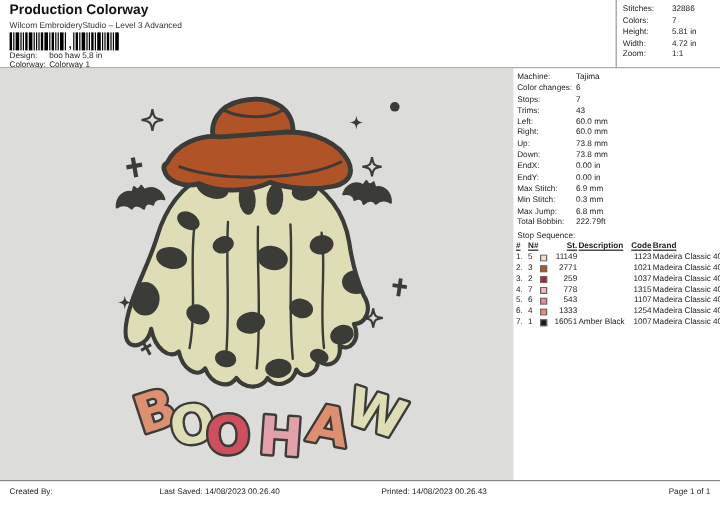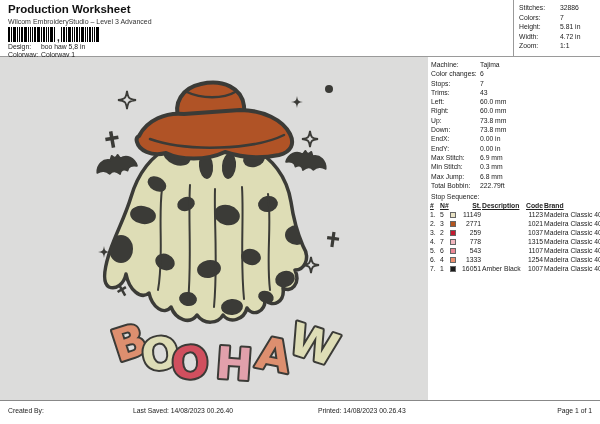--- a/index.html
+++ b/index.html
@@ -48,21 +48,21 @@
   .footer { position:absolute; left:0; top:400px; width:600px; height:24px; border-top:1px solid #888; background:#fff; font-size:6.8px; }
   .footer span { position:absolute; top:6px; white-space:nowrap; }
   .f-created { left:8px; } .f-saved { left:133px; } .f-printed { left:318px; } .f-page { right:8px; }
 </style>
 </head>
 <body>
 
 <div class="sheet">
 
   <div class="header">
-    <div class="title">Production Worksheet</div>
+    <div class="title">Production Colorway</div>
     <div class="subtitle">Wilcom EmbroideryStudio – Level 3 Advanced</div>
     <div class="barcode">
         <div class="bars">
           <div class="bar" style="width: 2px;"></div>
           <div class="bar" style="width: 1px;"></div>
           <div class="bar" style="width: 3px;"></div>
           <div class="bar" style="width: 1px;"></div>
           <div class="bar" style="width: 1px;"></div>
           <div class="bar" style="width: 2px;"></div>
           <div class="bar" style="width: 3px;"></div>

